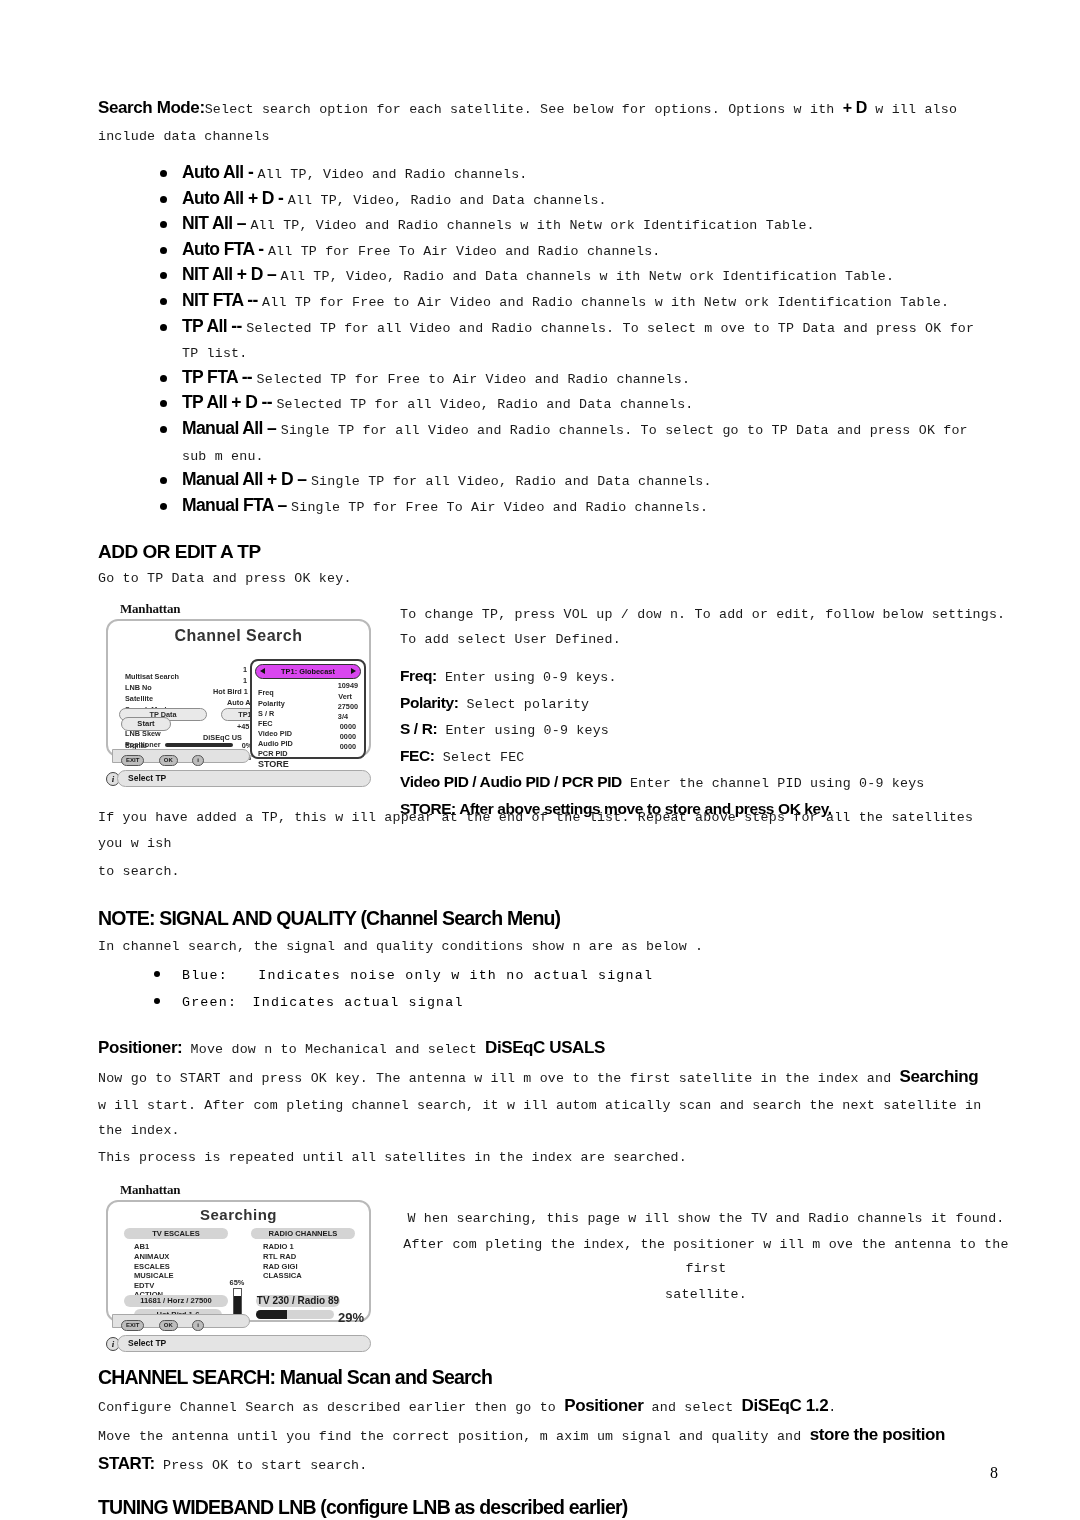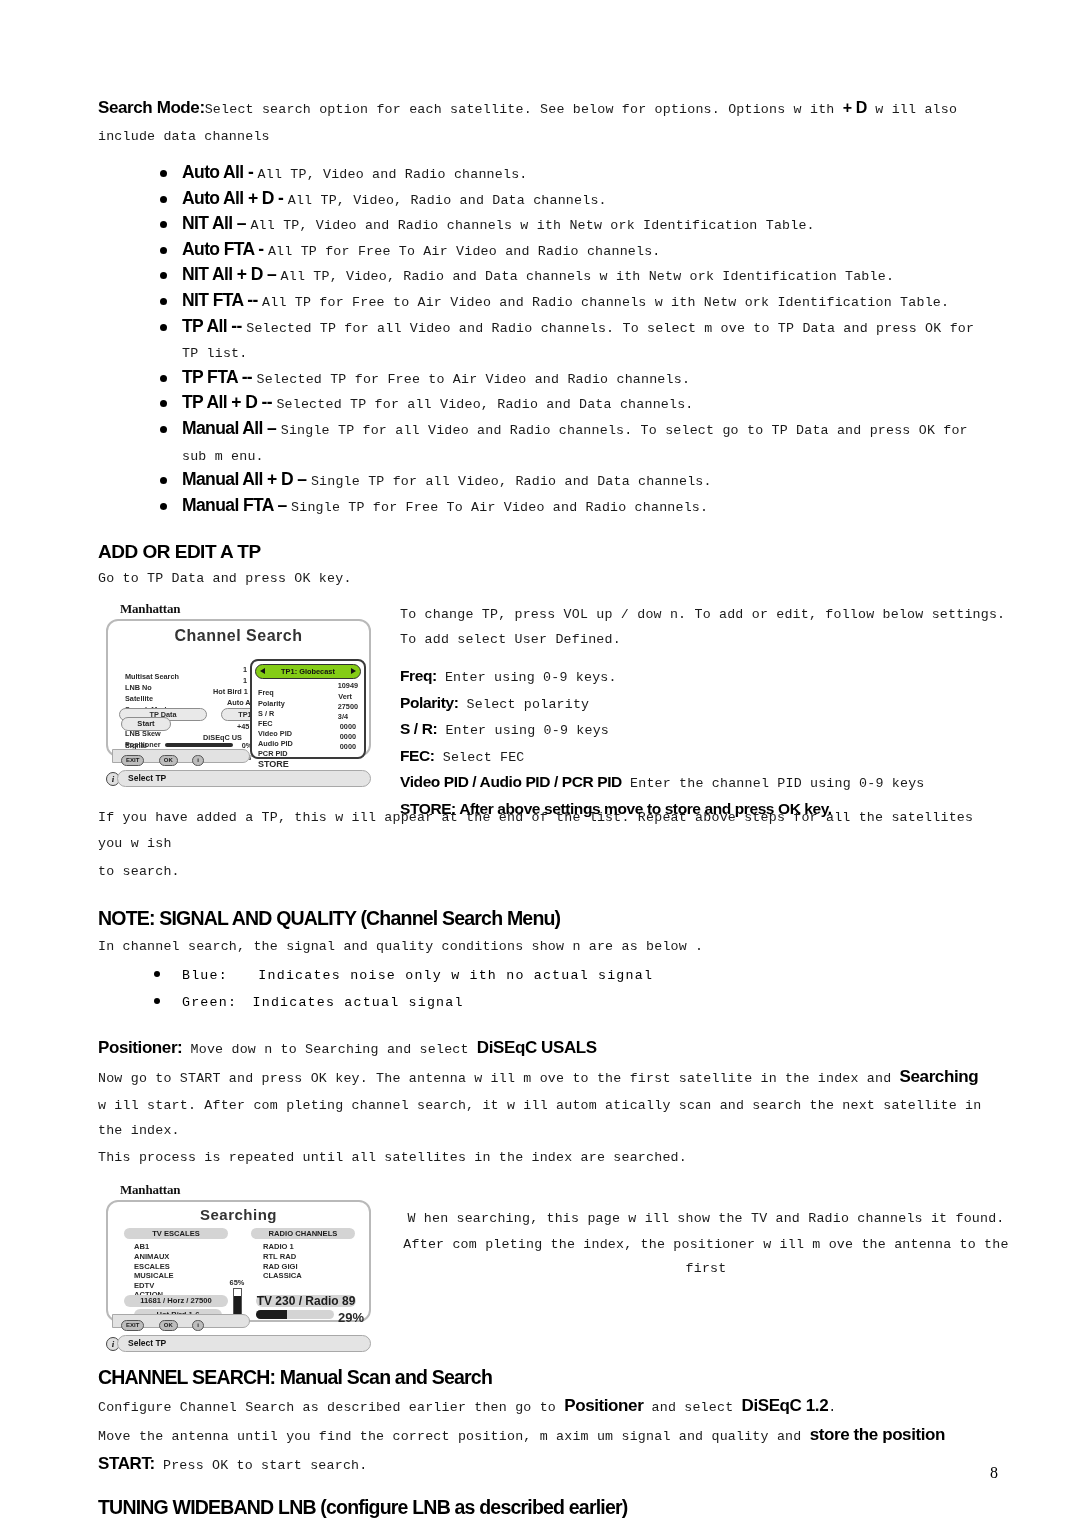--- a/index.html
+++ b/index.html
@@ -156,21 +156,21 @@
     white-space: nowrap;
   }
   .tp-box {
     position: absolute;
     background: #fff;
     border: 2px solid #3a3a3a;
     border-radius: 8px;
     box-sizing: border-box;
   }
   .tp-head {
-    background: #84cc16;
+    background: #d946ef;
     border: 1px solid #2f2f2f;
     border-radius: 8px;
     height: 13px;
     margin: 3px 3px 2px 3px;
     position: relative;
     font-family: "Liberation Sans", sans-serif;
     font-weight: bold;
     font-size: 7.4px;
     color: #111;
     text-align: center;
@@ -471,21 +471,21 @@
       <li style="padding-left:72px; line-height:25px;">
         <span class="dot" style="left:44px; top:10px; width:6px; height:6px;"></span>
         <span class="bl-colmono">Green:</span>
         <span class="bl-colmono" style="margin-left:11px;">Indicates actual signal</span>
       </li>
     </ul>
   </div>
 
   <div style="margin-top:20px;">
     <p class="para" style="line-height:25px;">
-      <span class="lead">Positioner:</span><span class="mono"> Move dow n to Searching and select </span><span class="lead">DiSEqC USALS</span>
+      <span class="lead">Positioner:</span><span class="mono"> Move dow n to Mechanical and select </span><span class="lead">DiSEqC USALS</span>
     </p>
     <p class="para" style="line-height:25px;">
       <span class="mono">Now  go to START and press OK key. The antenna w ill m ove to the first satellite in the index and </span><span class="lead">Searching</span>
     </p>
     <p class="para mono" style="line-height:25px;">w ill start. After com pleting channel search, it w ill autom atically scan and search the next satellite in the index.</p>
     <p class="para mono" style="line-height:25px;">This process is repeated until all satellites in the index are searched.</p>
   </div>
 
   <div style="position:relative; height:172px; margin-top:12px;">
 
@@ -516,21 +516,21 @@
 
         <div style="position:absolute; left:114px; top:76px; text-align:center; width:30px;">
           <div class="osd-val" style="font-size:7.4px;">65%</div>
           <div style="width:7px; height:26px; margin:1px auto 0 auto; border:1px solid #555; background:linear-gradient(to top,#1c1c1c 72%,#ffffff 72%);"></div>
           <div class="osd-val" style="font-size:7.4px; margin-top:1px;">SIG</div>
         </div>
 
         <div class="pill" style="position:absolute; left:16px; top:93px; width:104px; font-size:7.6px; line-height:12px;">11681 / Horz / 27500</div>
         <div class="pill" style="position:absolute; left:26px; top:107px; width:88px; font-size:7.6px; line-height:12px;">Hot Bird 1-6</div>
 
-        <div class="pill" style="position:absolute; left:148px; top:93px; width:100px; font-size:12px; line-height:12px;">TV   230 / Radio   89</div>
+        <div class="pill" style="position:absolute; left:148px; top:93px; width:84px; font-size:10px; line-height:12px;">TV   230 / Radio   89</div>
 
         <div style="position:absolute; left:148px; top:107px; width:104px;">
           <div style="position:absolute; left:0; top:1px; width:78px; height:9px; background:#d4d4d4; border-radius:5px;">
             <div style="width:40%; height:100%; background:#1c1c1c; border-radius:5px 0 0 5px;"></div>
           </div>
           <div class="osd-val" style="position:absolute; left:82px; top:1px; font-size:13px;">29%</div>
         </div>
 
         <div class="botbar" style="bottom:-8px; width:138px; padding-left:8px;">
           <span class="keycap" style="margin-top:1.5px;">EXIT</span>
@@ -541,20 +541,21 @@
 
       <div style="position:relative; margin-top:13px; display:flex; align-items:center;">
         <div class="icircle">i</div>
         <div class="selbar" style="flex:1; margin-left:-3px;">Select TP</div>
       </div>
     </div>
 
     <div style="position:absolute; left:298px; top:25px; width:620px;text-align:center;">
       <p class="para mono" style="line-height:24px;">W hen searching, this page w ill show  the TV and Radio channels it found.</p>
       <p class="para mono" style="line-height:24px;">After com pleting the index, the positioner w ill m ove the antenna to the first</p>
+      <p class="para mono" style="line-height:24px;">satellite.</p>
     </div>
   </div>
 
   <div style="margin-top:12px;">
     <h2 class="sec tight" style="font-size:19.5px;">CHANNEL SEARCH: Manual Scan and Search</h2>
     <p class="para" style="line-height:25px;">
       <span class="mono">Configure Channel Search as described earlier then go to </span><span class="lead">Positioner</span><span class="mono"> and select </span><span class="lead">DiSEqC 1.2</span><span class="mono">.</span>
     </p>
     <p class="para" style="line-height:25px;">
       <span class="mono">Move the antenna until you find the correct position, m axim um  signal and quality and </span><span class="lead">store the position</span>

